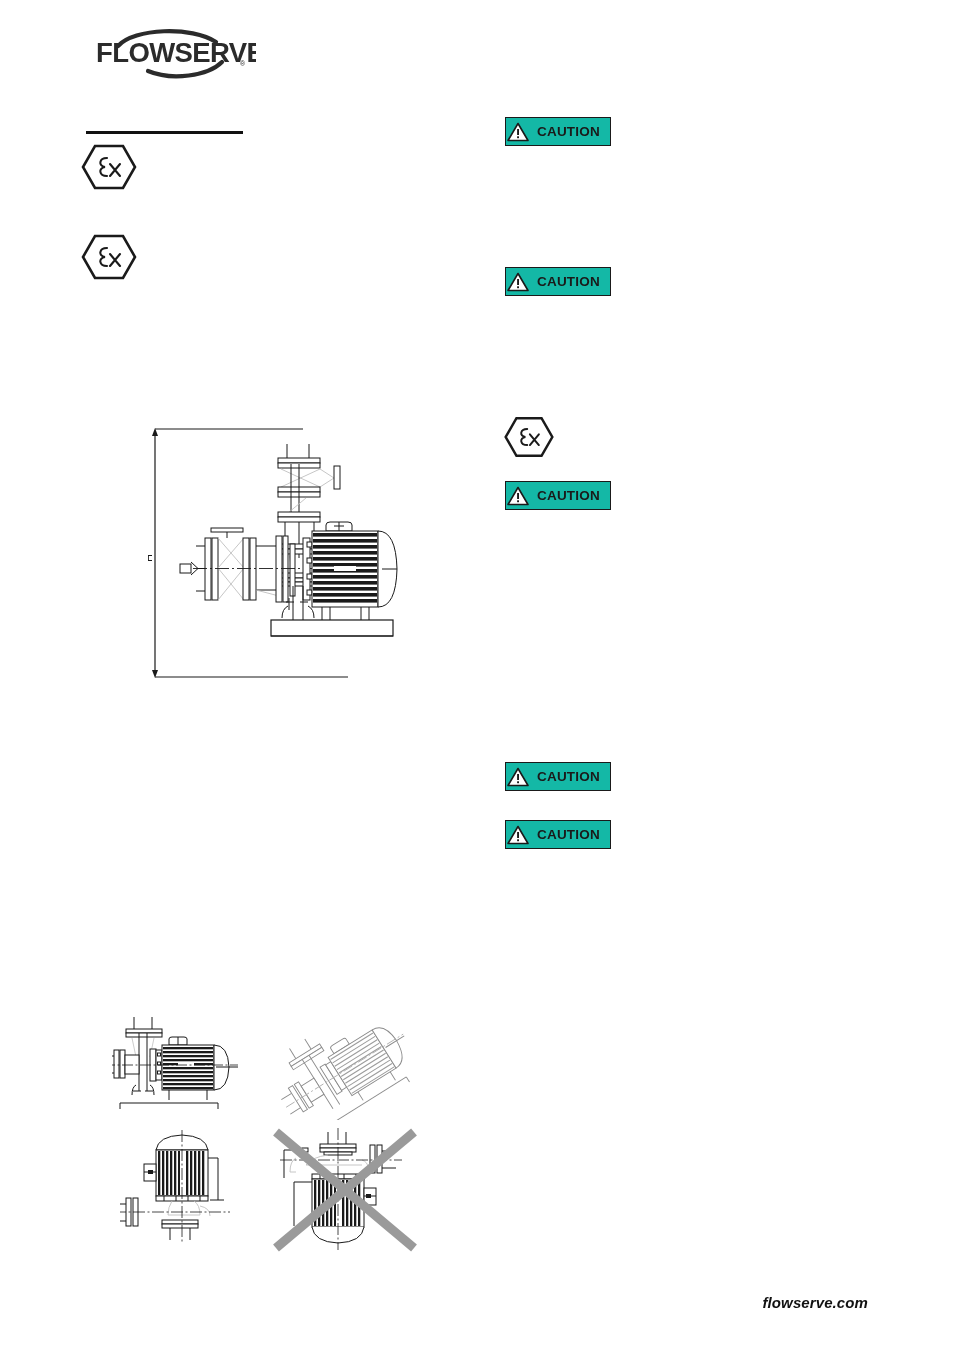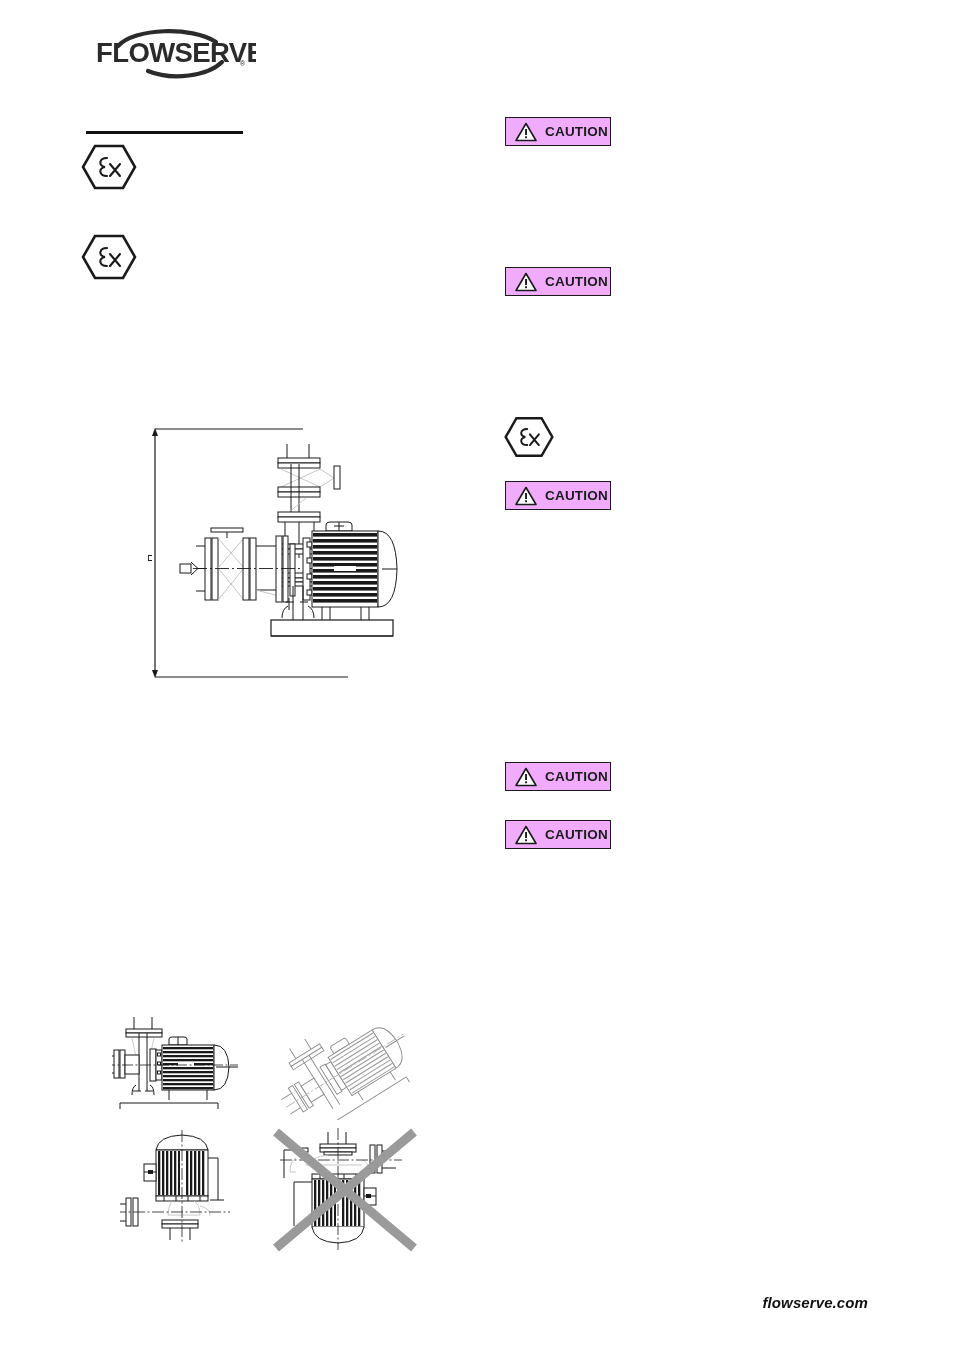--- a/index.html
+++ b/index.html
@@ -35,26 +35,26 @@
     background: #111111;
   }
 
   
   .ex-symbol { position: absolute; }
 
   
   .caution-box {
     position: absolute;
     border: 1.5px solid #1a1a1a;
-    background: #f0abfc;
+    background: #14b8a6;
     height: 29px;
     width: 106px;
     display: flex;
     align-items: center;
-    padding-left: 9px;
+    padding-left: 1px;
     gap: 8px;
   }
   .caution-label {
     font-size: 13.5px;
     font-weight: bold;
     letter-spacing: 0.2px;
     color: #1a1a1a;
     line-height: 1;
   }
   .warn-tri { flex: 0 0 auto; display: block; }

